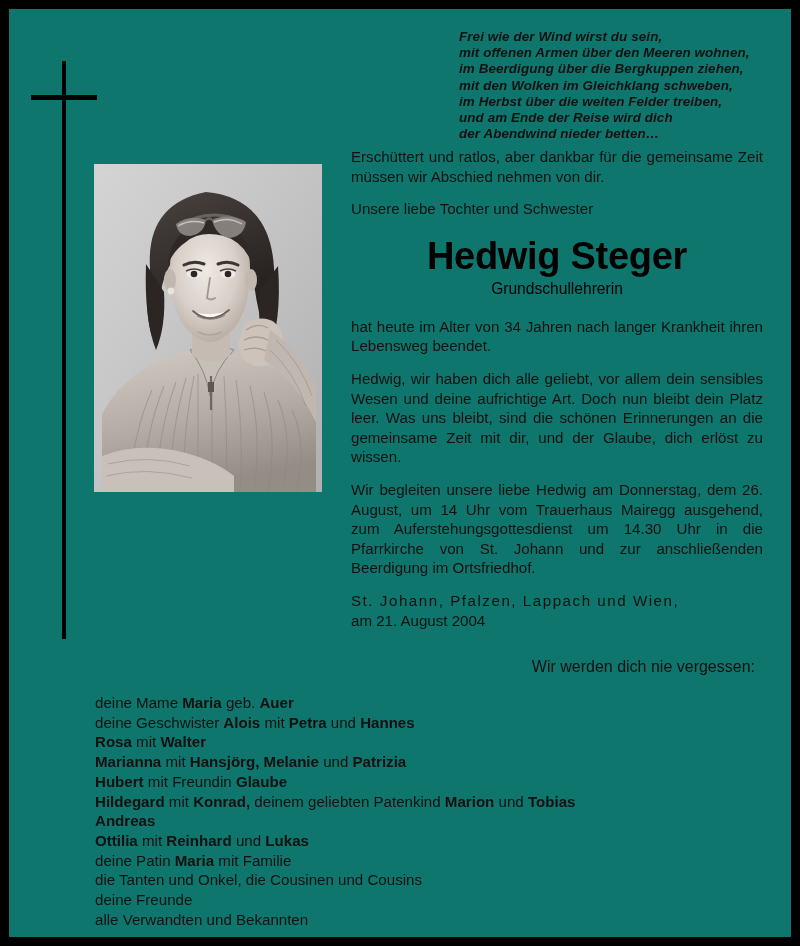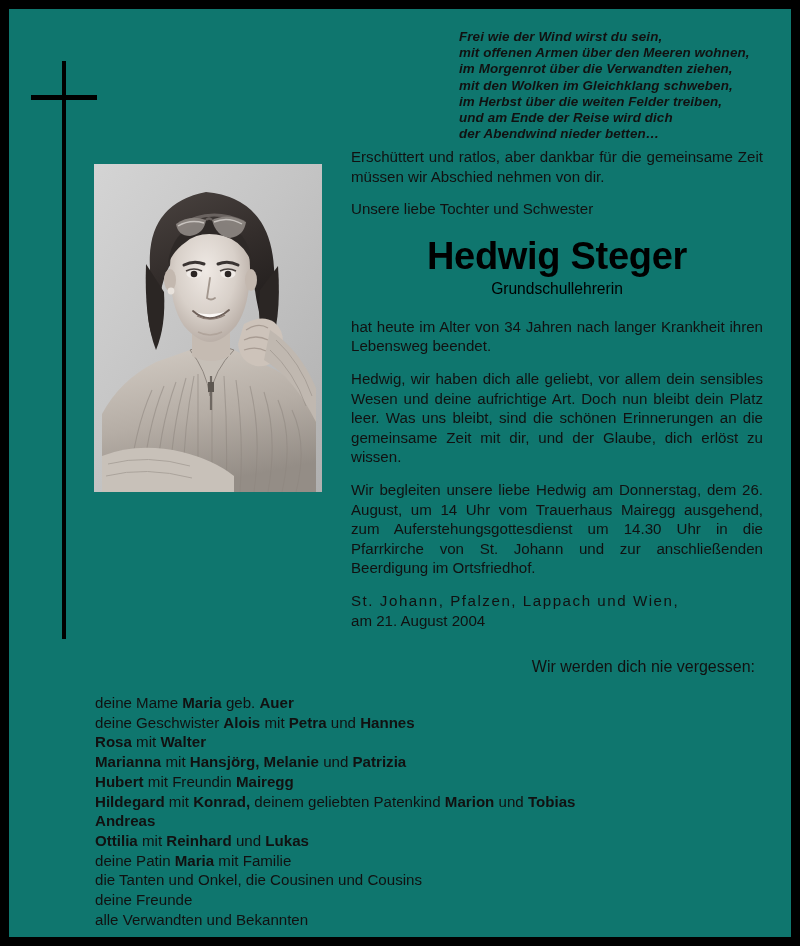--- a/index.html
+++ b/index.html
@@ -266,21 +266,21 @@
       <g stroke="#8e867f" stroke-width="1" opacity="0.5" fill="none">
         <path d="M14 300 Q54 290 96 302"></path>
         <path d="M12 312 Q52 302 98 314"></path>
       </g>
     </svg>
   </div>
 
   <div class="poem">
     <div class="poem-line">Frei wie der Wind wirst du sein,</div>
     <div class="poem-line">mit offenen Armen über den Meeren wohnen,</div>
-    <div class="poem-line">im Morgenrot über die Verwandten ziehen,</div>
+    <div class="poem-line">im Beerdigung über die Bergkuppen ziehen,</div>
     <div class="poem-line">mit den Wolken im Gleichklang schweben,</div>
     <div class="poem-line">im Herbst über die weiten Felder treiben,</div>
     <div class="poem-line">und am Ende der Reise wird dich</div>
     <div class="poem-line">der Abendwind nieder betten…</div>
   </div>
 
   <div class="rightcol">
     <p class="para">Erschüttert und ratlos, aber dankbar für die gemeinsame Zeit müssen wir Abschied nehmen von dir.</p>
     <p class="para nojust">Unsere liebe Tochter und Schwester</p>
 
@@ -298,21 +298,21 @@
     <p class="datum">am 21. August 2004</p>
   </div>
 
   <div class="mourners">
     <div class="mourners-intro">Wir werden dich nie vergessen:</div>
     <div id="mourner-lines">
         <div class="mourner-line"><span>deine Mame </span><b>Maria</b><span> geb. </span><b>Auer</b></div>
         <div class="mourner-line"><span>deine Geschwister </span><b>Alois</b><span> mit </span><b>Petra</b><span> und </span><b>Hannes</b></div>
         <div class="mourner-line"><b>Rosa</b><span> mit </span><b>Walter</b></div>
         <div class="mourner-line"><b>Marianna</b><span> mit </span><b>Hansjörg, Melanie</b><span> und </span><b>Patrizia</b></div>
-        <div class="mourner-line"><b>Hubert</b><span> mit Freundin </span><b>Mairegg</b></div>
+        <div class="mourner-line"><b>Hubert</b><span> mit Freundin </span><b>Glaube</b></div>
         <div class="mourner-line"><b>Hildegard</b><span> mit </span><b>Konrad,</b><span> deinem geliebten Patenkind </span><b>Marion</b><span> und </span><b>Tobias</b></div>
         <div class="mourner-line"><b>Andreas</b></div>
         <div class="mourner-line"><b>Ottilia</b><span> mit </span><b>Reinhard</b><span> und </span><b>Lukas</b></div>
         <div class="mourner-line"><span>deine Patin </span><b>Maria</b><span> mit Familie</span></div>
         <div class="mourner-line"><span>die Tanten und Onkel, die Cousinen und Cousins</span></div>
         <div class="mourner-line"><span>deine Freunde</span></div>
         <div class="mourner-line"><span>alle Verwandten und Bekannten</span></div>
       </div>
   </div>
 

